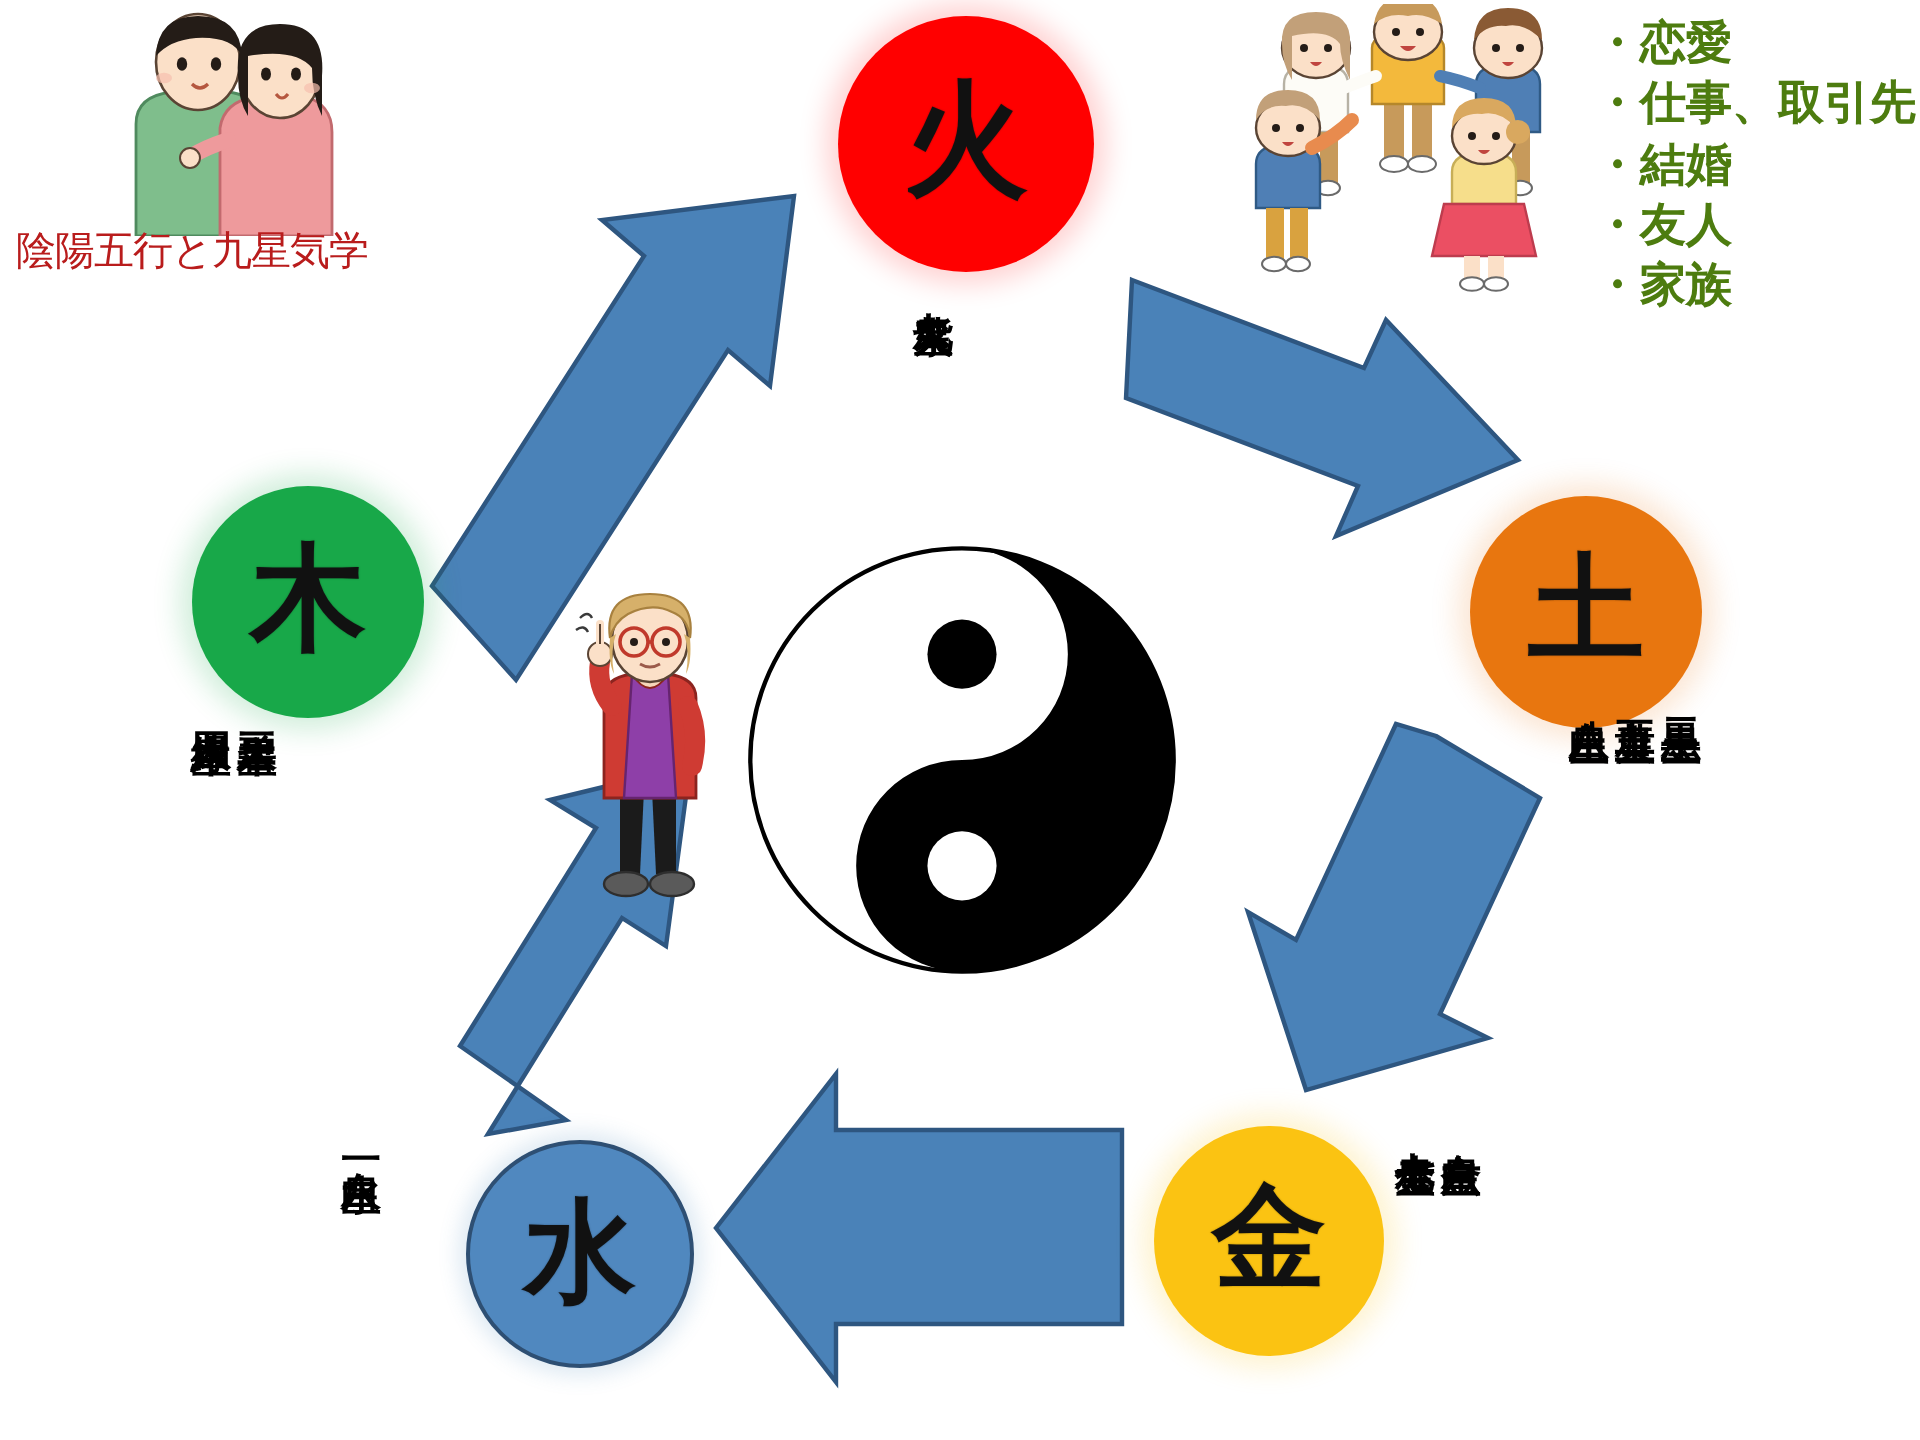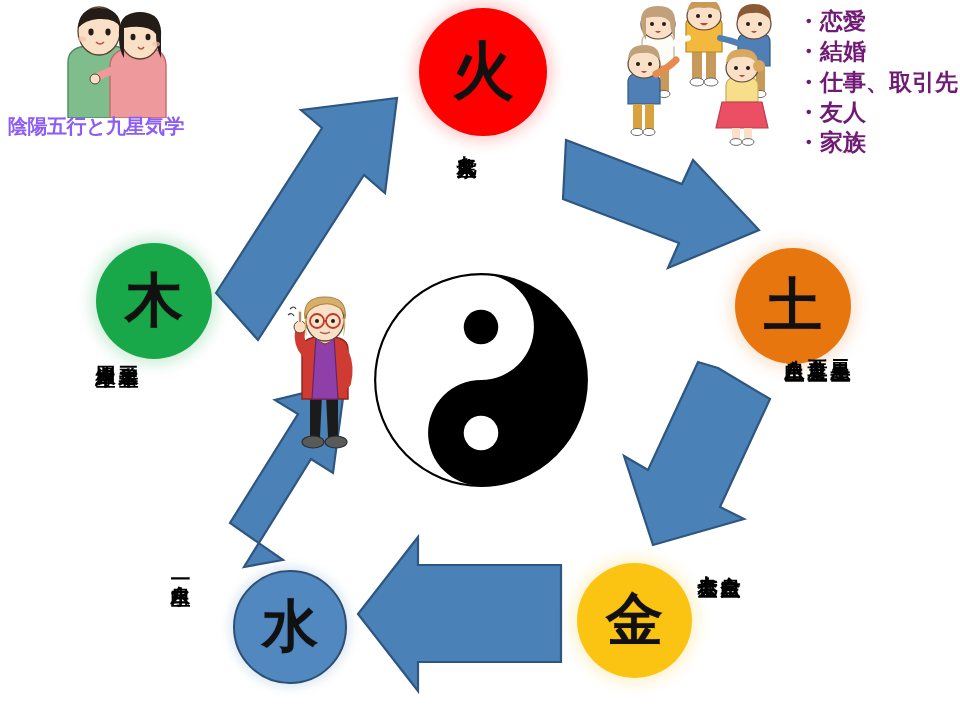--- a/index.html
+++ b/index.html
@@ -12,36 +12,36 @@
     position: relative; overflow: hidden;
     font-family: "Liberation Sans", "DejaVu Sans", sans-serif;
     background: #ffffff;
   }
   #stage { position: absolute; inset: 0; }
 
   
   .title-block {
     position: absolute;
     left: 8px; top: 113px;
-    font-weight: bold;
+    font-weight: normal;
     font-size: 20px;
     line-height: 1.35;
-    color: #8b5cf6;
+    color: #b91c1c;
     letter-spacing: -0.5px;
     white-space: nowrap;
   }
 
   
   .bullets {
     position: absolute;
     left: 797px; top: 6px;
     font-weight: bold;
     font-size: 23px;
     line-height: 1.32;
-    color: #701a75;
+    color: #4d7c0f;
     white-space: nowrap;
   }
   .bullets div { }
 
   
   .elem {
     position: absolute;
     border-radius: 50%;
     display: flex; align-items: center; justify-content: center;
     color: #111;
@@ -210,22 +210,22 @@
         <path d="M119 73 Q122 77 125 73 Z" fill="#c0453f"></path>
       </g>
 
       <path d="M52 42 Q62 38 68 36" stroke="#FDFCF7" stroke-width="6" fill="none" stroke-linecap="round"></path>
       <path d="M100 36 Q110 38 120 42" stroke="#4F7FB5" stroke-width="6" fill="none" stroke-linecap="round"></path>
     </svg>
   </div>
 
   <div class="bullets">
     <div>・恋愛</div>
+    <div>・仕事、取引先</div>
     <div>・結婚</div>
-    <div>・仕事、取引先</div>
     <div>・友人</div>
     <div>・家族</div>
   </div>
 
   <svg class="arrow-layer" width="960" height="720" viewBox="0 0 960 720">
 
     <polygon points="216,293 322,128 301,110 397,98 385,193 364,175 258,340" fill="#4A82B8" stroke="#2E5680" stroke-width="2.2"></polygon>
 
     <polygon points="566,140 682,184 693,160 759,230 668,268 679,243 563,199" fill="#4A82B8" stroke="#2E5680" stroke-width="2.2"></polygon>
 

